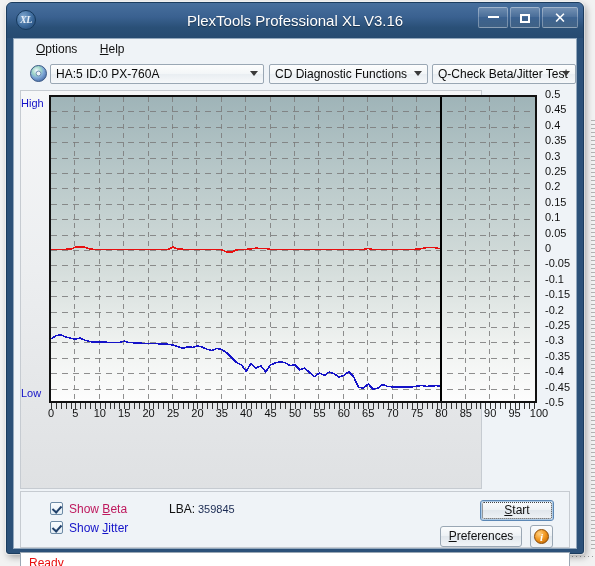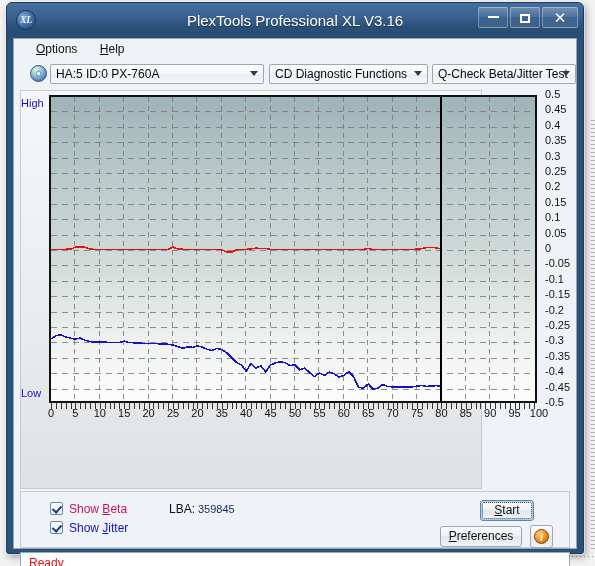--- a/index.html
+++ b/index.html
@@ -245,21 +245,21 @@
   .btn {
     position: absolute;
     background: linear-gradient(to bottom, #fbfcfd 0%, #eef2f5 46%, #e1e7ec 50%, #f1f4f7 100%);
     border: 1px solid #9aa7b4;
     border-radius: 3px;
     font-size: 12px; color: #111;
     text-align: center;
   }
   .btn u { text-decoration: underline; }
   #btn-start {
-    left: 459px; top: 8px; width: 54px; height: 21px; line-height: 19px;
+    left: 459px; top: 8px; width: 74px; height: 21px; line-height: 19px;
     border-color: #5b87b5;
     box-shadow: 0 0 0 1px #aecbe6 inset;
   }
   #btn-start .focusring {
     position: absolute; left: 1px; top: 1px; right: 1px; bottom: 1px;
     border: 1px dotted #444; border-radius: 2px;
   }
   #btn-prefs {
     left: 419px; top: 34px; width: 82px; height: 21px; line-height: 19px;
   }

